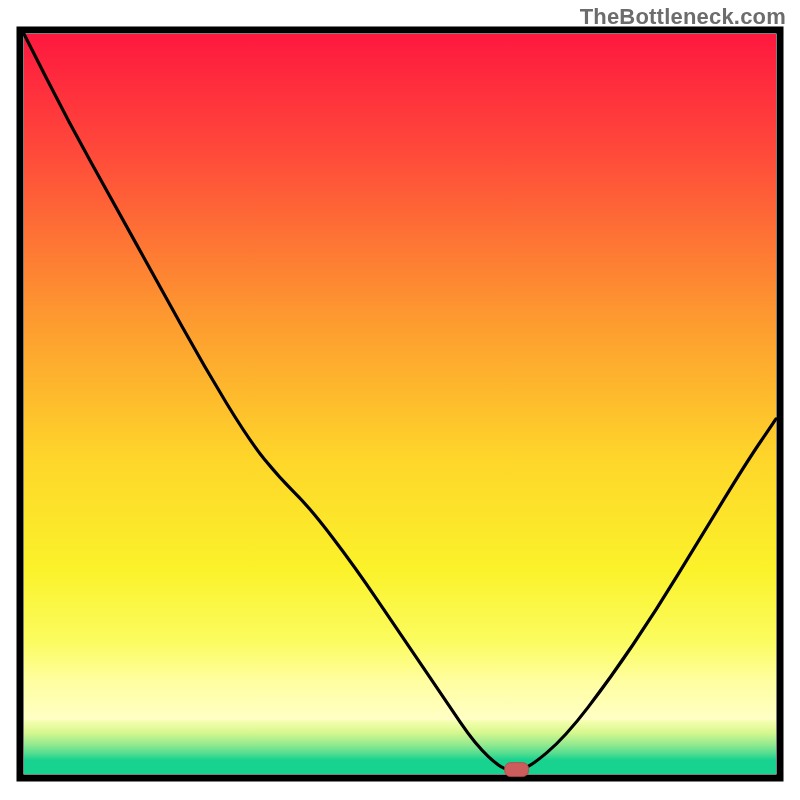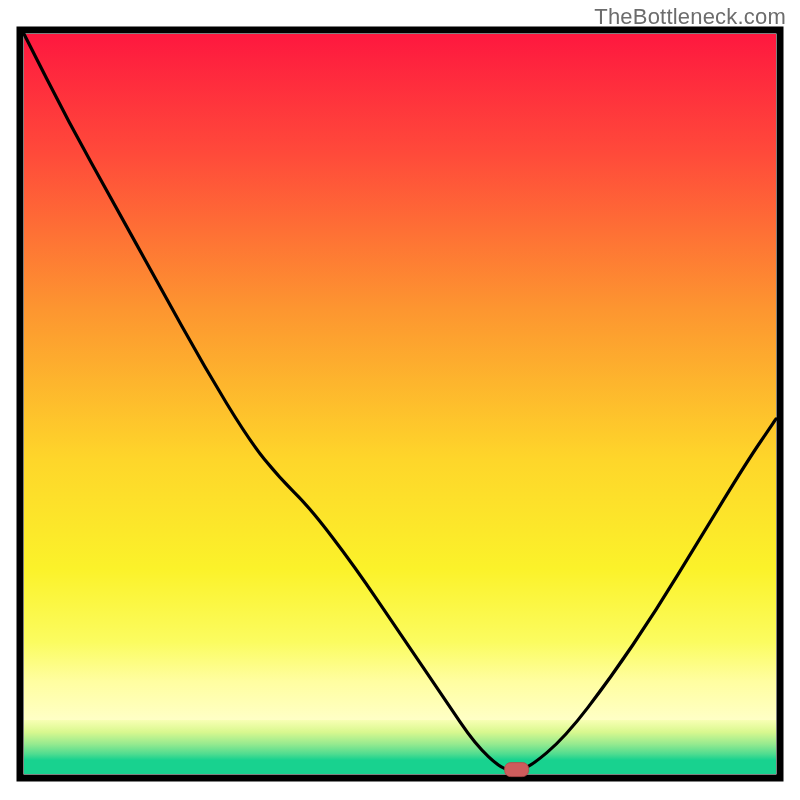--- a/index.html
+++ b/index.html
@@ -13,21 +13,21 @@
   .container {
     position: relative;
     width: 800px;
     height: 800px;
   }
   .watermark {
     position: absolute;
     top: 4px;
     right: 14px;
     font-size: 22px;
-    font-weight: 400;
+    font-weight: 700;
     color: #6c6c6c;
     z-index: 20;
     letter-spacing: 0.2px;
   }
   svg.chart {
     position: absolute;
     inset: 0;
     width: 800px;
     height: 800px;
     display: block;

